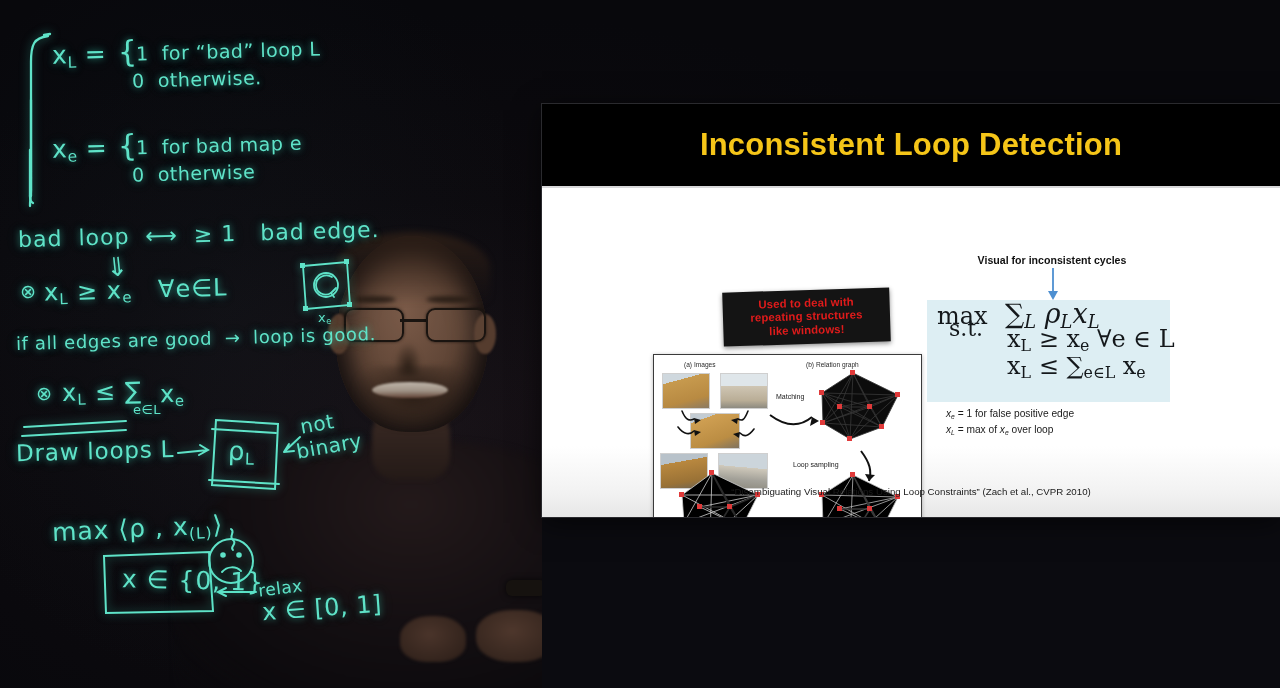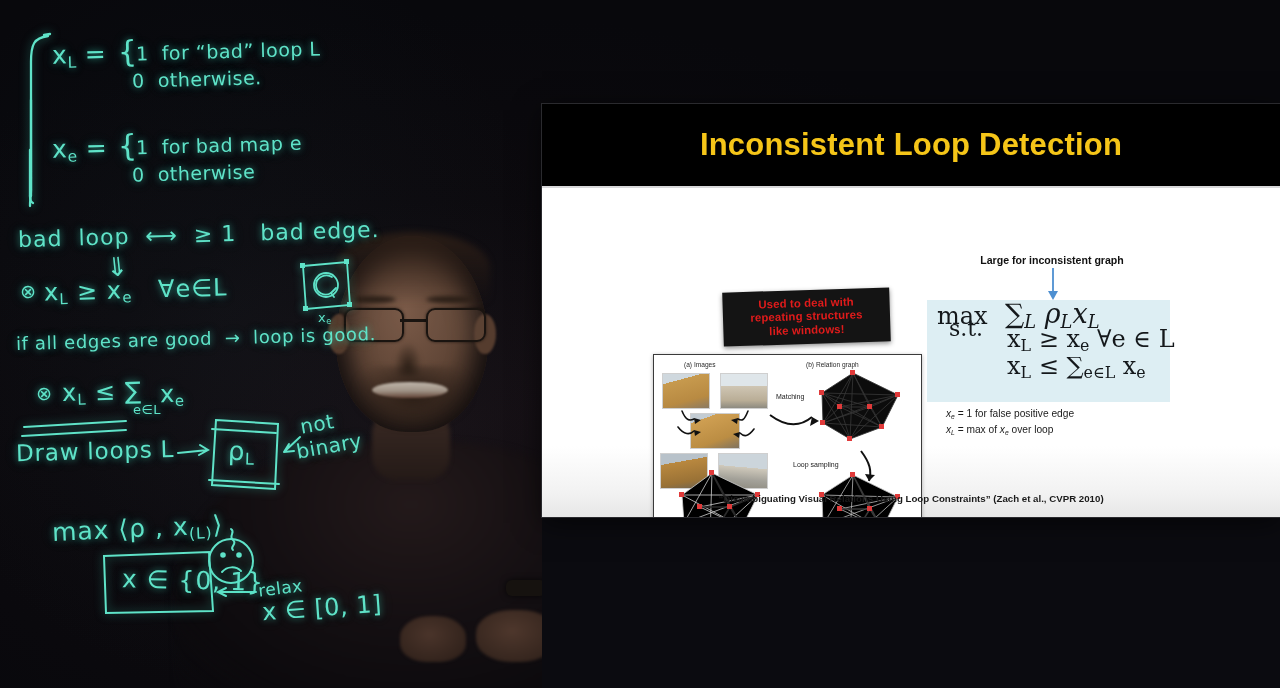--- a/index.html
+++ b/index.html
@@ -112,22 +112,22 @@
   .math-annot{position:absolute;left:395px;top:66px;width:230px;text-align:center;
     font-size:10.6px;font-weight:700;color:#111;}
   .math-arrow{position:absolute;left:503px;top:80px;}
   .mathbox{position:absolute;left:385px;top:112px;width:243px;height:102px;
     background:#ddeef3;}
   .mathline{position:absolute;font-family:"DejaVu Serif",serif;color:#14181b;white-space:nowrap;}
   .msub{font-size:.66em;vertical-align:-.26em;}
   .mnote{position:absolute;font-size:10.2px;color:#1b1b1b;white-space:nowrap;
     font-family:"Liberation Sans",sans-serif;}
   .mnote i{font-style:italic;}
-  .citation{position:absolute;left:0;bottom:15px;width:100%;text-align:center;
-    font-size:9.7px;color:#1a1a1a;font-weight:700;}
+  .citation{position:absolute;left:0;bottom:22px;width:100%;text-align:center;
+    font-size:9.7px;color:#1a1a1a;font-weight:400;}
 
   
   .bottom-strip{position:absolute;left:542px;top:517px;width:738px;height:171px;
     background:#0b0b10;}
 </style>
 </head>
 <body>
 
 <div id="stage">
 
@@ -366,21 +366,21 @@
             <rect x="27" y="165" width="5" height="5"></rect>
               <rect x="53" y="181" width="5" height="5"></rect>
             <rect x="85" y="169" width="5" height="5"></rect>
               <rect x="101" y="137" width="5" height="5"></rect>
             <rect x="73" y="149" width="5" height="5"></rect>
               <rect x="43" y="149" width="5" height="5"></rect>
           </g>
         </svg>
       </div>
 
-      <div class="math-annot">Large for inconsistent graph</div>
+      <div class="math-annot">Visual for inconsistent cycles</div>
       <svg class="math-arrow" width="16" height="34">
         <path d="M8 0 L 8 26" stroke="#4d8fd1" stroke-width="1.8" fill="none"></path>
         <path d="M8 32 L 3 23 L 13 23 Z" fill="#4d8fd1"></path>
       </svg>
 
       <div class="mathbox">
         <div class="mathline" style="left:10px;top:2px;font-size:24px;">max</div>
         <div class="mathline" style="left:78px;top:-2px;font-size:27px;font-style:italic;">∑<span class="msub">L</span> ρ<span class="msub">L</span>x<span class="msub">L</span></div>
 
         <div class="mathline" style="left:22px;top:16px;font-size:22px;">s.t.</div>

